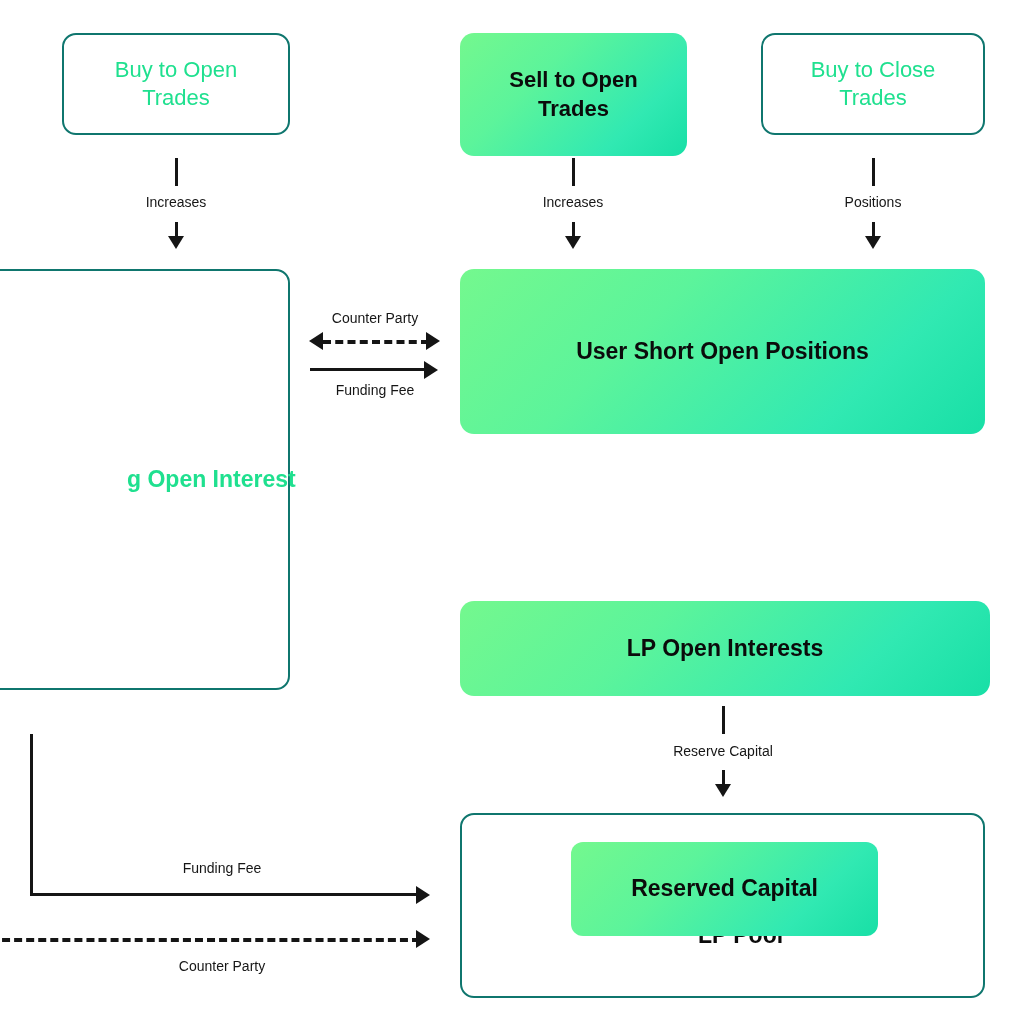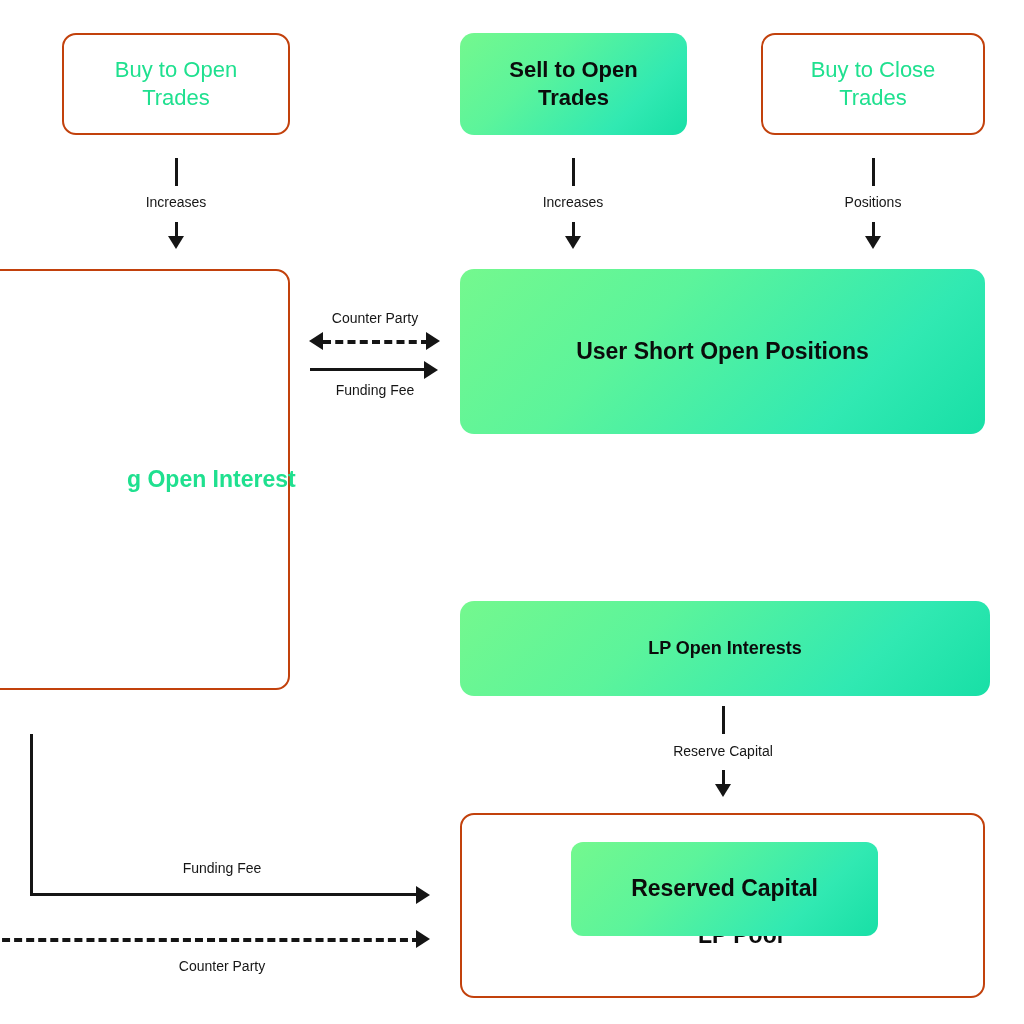--- a/index.html
+++ b/index.html
@@ -26,21 +26,21 @@
     display: flex;
     align-items: center;
     justify-content: center;
     text-align: center;
     border-radius: 14px;
     line-height: 1.28;
     white-space: pre-line;
   }
   .node.outline {
     background: #ffffff;
-    border: 2px solid #c2410c;
+    border: 2px solid #0f766e;
     color: #1fe08f;
     font-weight: 400;
   }
   .node.filled {
     background: linear-gradient(135deg, #74f88e 0%, #5cf49b 35%, #31e9b2 75%, #18dfa6 100%);
     color: #0b0b0b;
     font-weight: 700;
     border: none;
   }
 
@@ -97,21 +97,21 @@
   .edge-label.centered { transform: translateX(-50%); }
 </style>
 </head>
 <body>
 
 <div id="canvas">
 
   <div class="node outline" style="left:62px; top:33px; width:228px; height:102px; font-size:22px;">Buy to Open
 Trades</div>
 
-  <div class="node filled" style="left:460px; top:33px; width:227px; height:102px; font-size:22px;">Sell to Open
+  <div class="node filled" style="left:460px; top:33px; width:227px; height:123px; font-size:22px;">Sell to Open
 Trades</div>
 
   <div class="node outline" style="left:761px; top:33px; width:224px; height:102px; font-size:22px;">Buy to Close
 Trades</div>
 
   <div class="vline stub" style="left:175px; top:158px; height:28px;"></div>
   <div class="edge-label centered" style="left:176px; top:194px;">Increases</div>
   <div class="vline" style="left:175px; top:222px; height:20px;"></div>
   <div class="arrow-down" style="left:168px; top:236px;"></div>
 
@@ -125,21 +125,21 @@
   <div class="vline" style="left:872px; top:222px; height:20px;"></div>
   <div class="arrow-down" style="left:865px; top:236px;"></div>
 
   <div class="node outline" style="left:-220px; top:269px; width:510px; height:421px; font-size:23px; font-weight:700; justify-content:flex-start; padding-left:0;">
     <span style="position:absolute; left:345px; top:50%; transform:translateY(-50%); white-space:nowrap;">g Open Interest</span>
   </div>
 
   <div class="node filled" style="left:460px; top:269px; width:525px; height:165px; font-size:23px;">User Short Open Positions</div>
 
 
-  <div class="node filled" style="left:460px; top:601px; width:530px; height:95px; font-size:18px;">LP Open Interests</div>
+  <div class="node filled" style="left:460px; top:601px; width:530px; height:95px; font-size:23px;">LP Open Interests</div>
 
   <div class="edge-label centered" style="left:375px; top:310px;">Counter Party</div>
   <div class="hline dashed" style="left:323px; top:340px; width:106px;"></div>
   <div class="arrow-left" style="left:309px; top:332px;"></div>
   <div class="arrow-right" style="left:426px; top:332px;"></div>
 
   <div class="hline" style="left:310px; top:368px; width:116px;"></div>
   <div class="arrow-right" style="left:424px; top:361px;"></div>
   <div class="edge-label centered" style="left:375px; top:382px;">Funding Fee</div>
 

